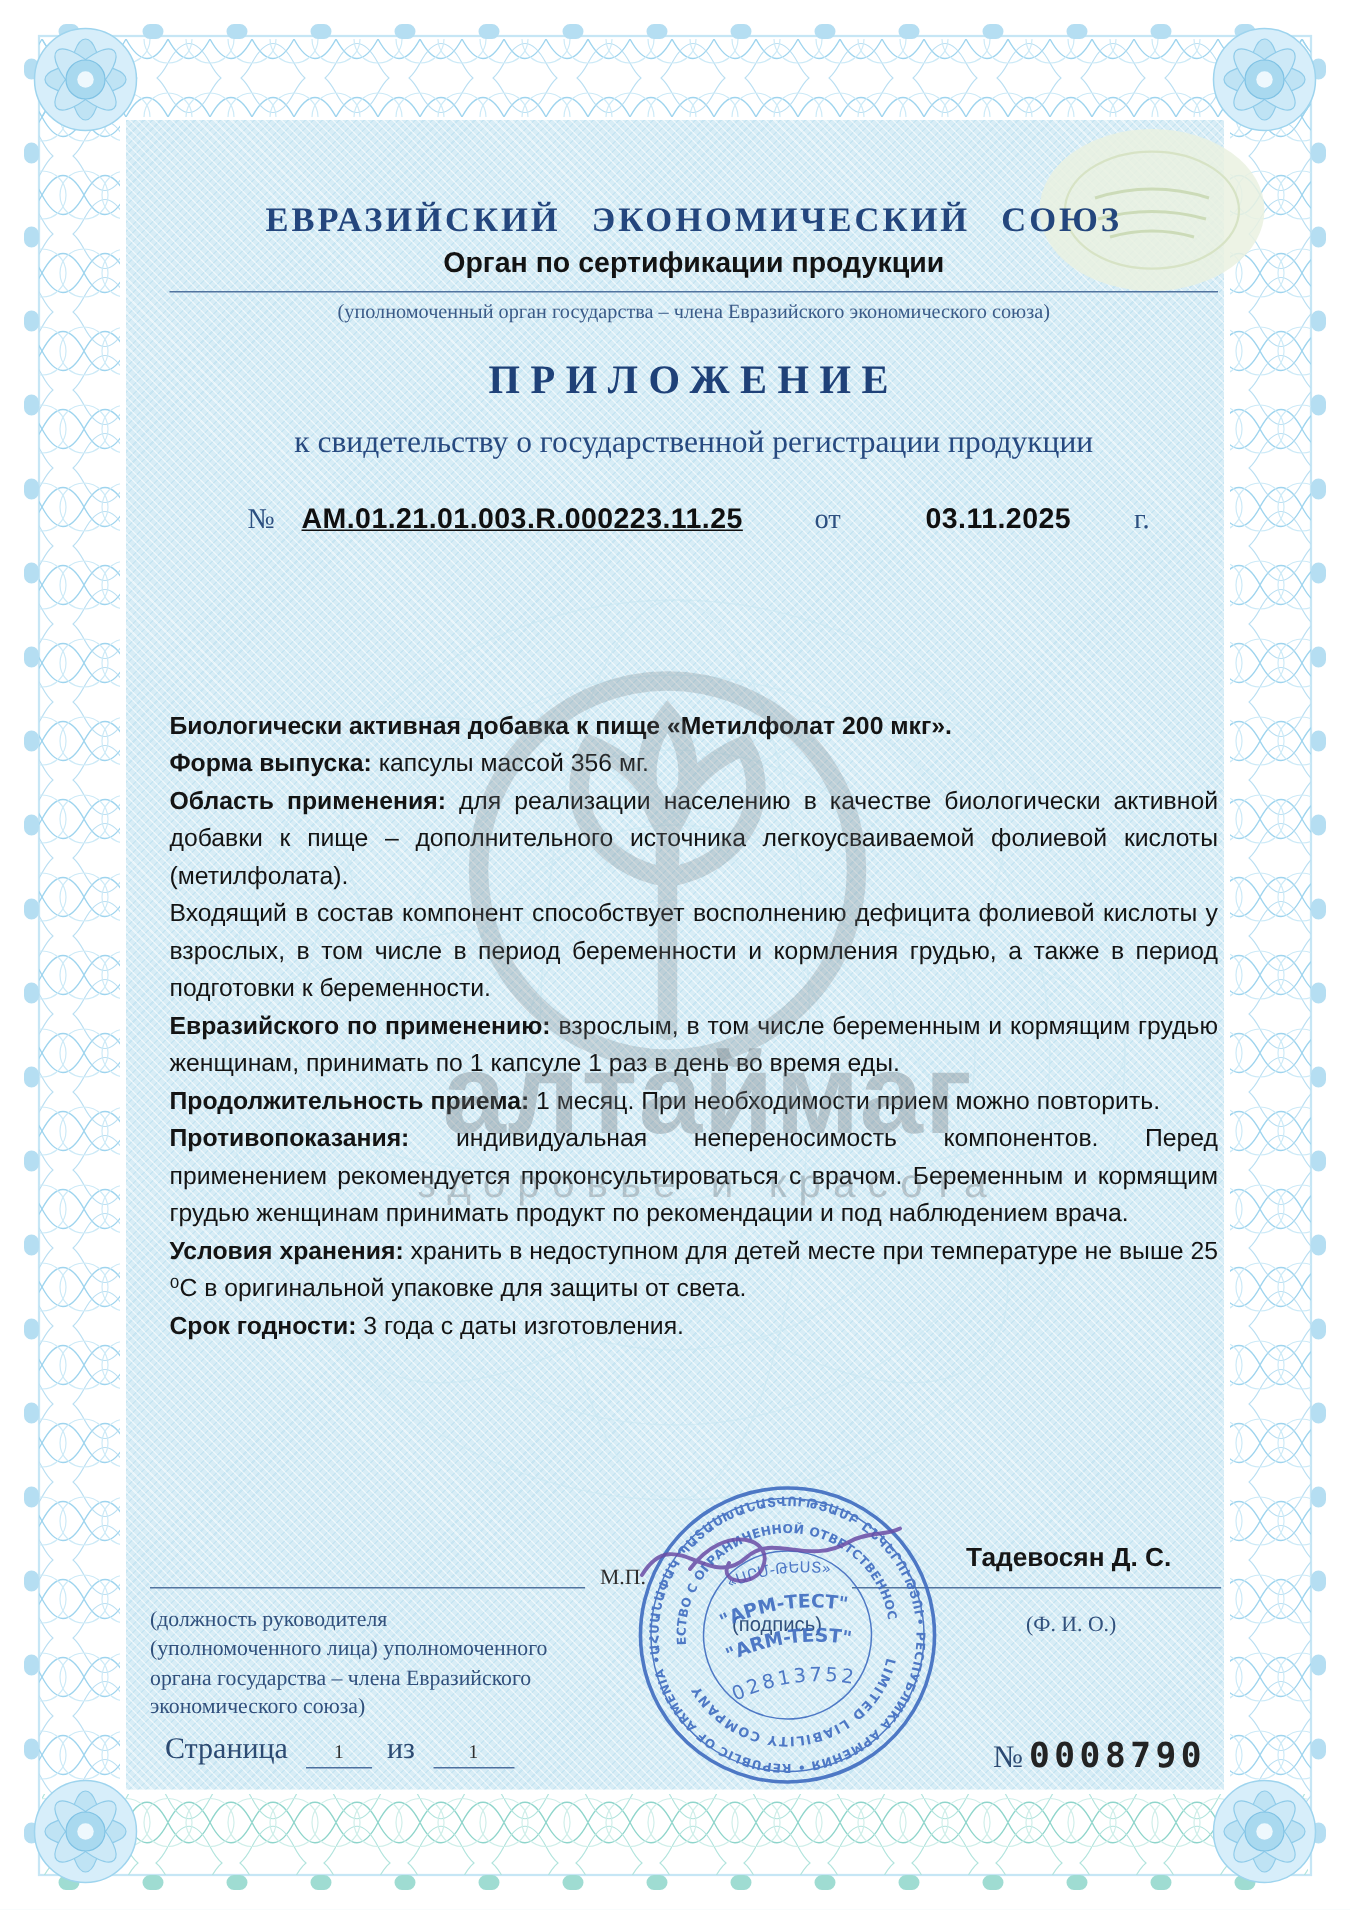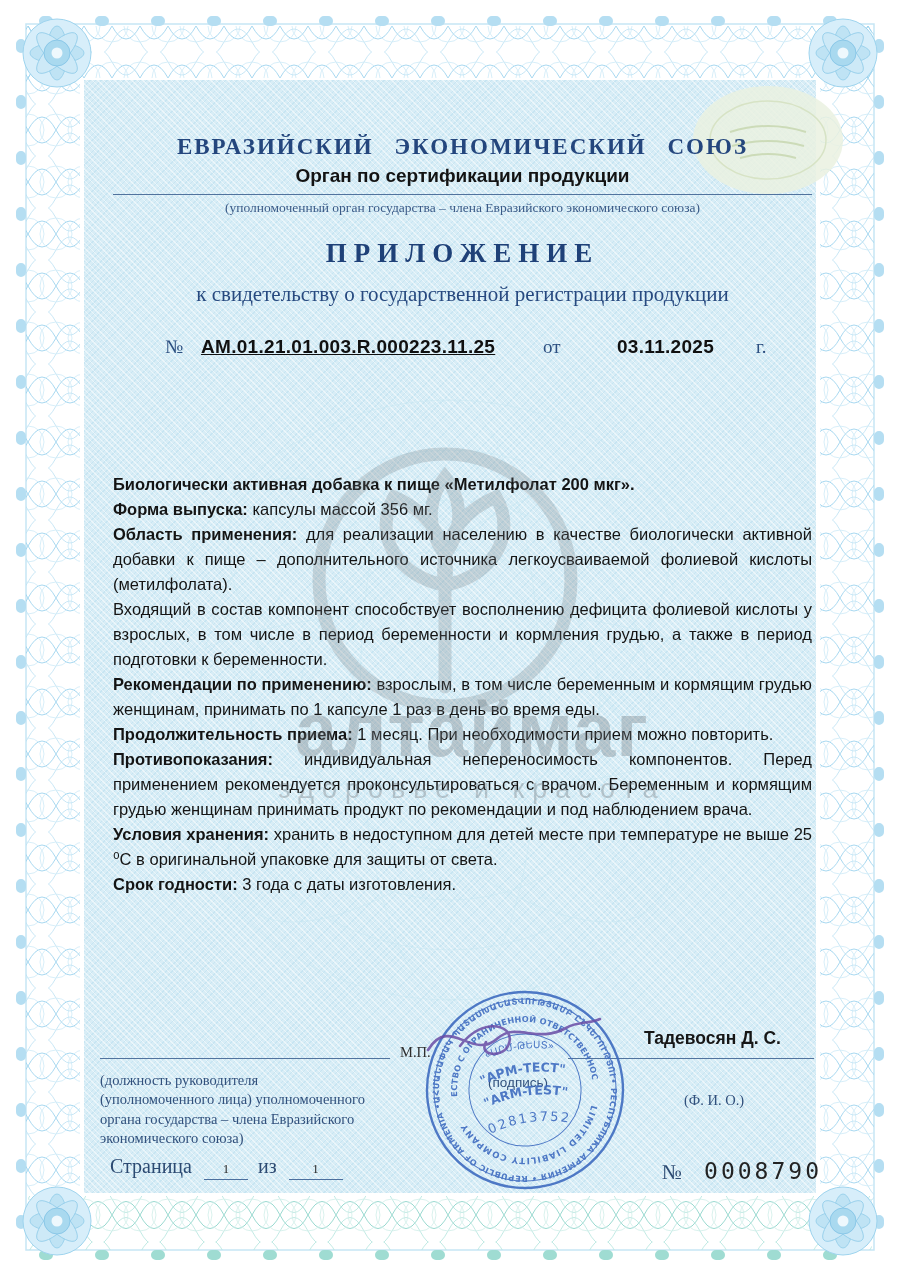--- a/index.html
+++ b/index.html
@@ -45,33 +45,33 @@
   .f-line-left{position:absolute;left:16px;top:978px;width:290px;border-top:1.6px solid #51739e;z-index:3;}
   .f-mp{position:absolute;left:316px;top:964px;font-family:"Liberation Serif","DejaVu Serif",serif;
         font-size:14.5px;color:#2e2e2e;z-index:3;}
   .f-name{position:absolute;left:560px;top:948px;font-weight:700;font-size:17.5px;z-index:3;}
   .f-line-right{position:absolute;left:484px;top:978px;width:246px;border-top:1.6px solid #51739e;z-index:3;}
   .f-caption{position:absolute;left:16px;top:991px;font-family:"Liberation Serif","DejaVu Serif",serif;
              font-size:14.5px;color:#31507c;line-height:19.4px;z-index:3;}
   .f-podpis{position:absolute;left:404px;top:995px;font-family:Liberation Sans, sans-serif;
             font-size:13.5px;color:#31507c;z-index:3;}
   .f-fio{position:absolute;left:600px;top:995px;font-family:"Liberation Serif","DejaVu Serif",serif;
-         font-size:14.5px;color:#31507c;z-index:3;margin-top:17px;}
+         font-size:14.5px;color:#31507c;z-index:3;}
   .stamp-svg{position:absolute;left:336px;top:905px;z-index:5;opacity:.9;}
   .sig-svg{position:absolute;left:336px;top:918px;z-index:6;opacity:.85;}
   .f-pagerow{position:absolute;left:26px;top:1075px;font-family:"Liberation Serif","DejaVu Serif",serif;
              font-size:20px;color:#2c4a72;z-index:3;}
   .blank{display:inline-block;border-bottom:1.6px solid #4c6f9e;text-align:center;
          font-size:13px;color:#2e2e2e;vertical-align:baseline;padding-bottom:1px;line-height:18px;}
   .blank1{width:44px;margin:0 10px 0 12px;}
   .blank2{width:54px;margin-left:12px;}
   .f-serial{position:absolute;left:578px;top:1078px;z-index:3;display:flex;align-items:baseline;}
   .serial-sign{font-family:"Liberation Serif","DejaVu Serif",serif;font-size:21px;color:#2c4a72;}
-  .serial-num{margin-left:22px;font-family:"DejaVu Sans Mono","Liberation Mono",monospace;
-              font-weight:400;font-size:23px;color:#232323;letter-spacing:3px;}
+  .serial-num{margin-left:4px;font-family:"DejaVu Sans Mono","Liberation Mono",monospace;
+              font-weight:700;font-size:23px;color:#232323;letter-spacing:3px;}
 </style>
 </head>
 <body>
 
 <div class="page">
 
   <svg class="border-svg" width="900" height="1273" viewBox="0 0 900 1273">
     <defs>
       <pattern id="gmesh" width="56" height="52" patternUnits="userSpaceOnUse">
         <g fill="none">
@@ -159,21 +159,21 @@
         <span class="ser from-label">от</span>
         <span class="bold cert-date">03.11.2025</span>
         <span class="ser year-label">г.</span>
       </div>
 
       <div class="body">
         <p><b>Биологически активная добавка к пище «Метилфолат 200 мкг».</b><span></span></p>
         <p><b>Форма выпуска:</b><span> капсулы массой 356 мг.</span></p>
         <p><b>Область применения:</b><span> для реализации населению в качестве биологически активной добавки к пище – дополнительного источника легкоусваиваемой фолиевой кислоты (метилфолата).</span></p>
         <p><b></b><span>Входящий в состав компонент способствует восполнению дефицита фолиевой кислоты у взрослых, в том числе в период беременности и кормления грудью, а также в период подготовки к беременности.</span></p>
-        <p><b>Рекомендации по применению:</b><span> взрослым, в том числе беременным и кормящим грудью женщинам, принимать по 1 капсуле 1 раз в день во время еды.</span></p>
+        <p><b>Евразийского по применению:</b><span> взрослым, в том числе беременным и кормящим грудью женщинам, принимать по 1 капсуле 1 раз в день во время еды.</span></p>
         <p><b>Продолжительность приема:</b><span> 1 месяц. При необходимости прием можно повторить.</span></p>
         <p><b>Противопоказания:</b><span> индивидуальная непереносимость компонентов. Перед применением рекомендуется проконсультироваться с врачом. Беременным и кормящим грудью женщинам принимать продукт по рекомендации и под наблюдением врача.</span></p>
         <p><b>Условия хранения:</b><span> хранить в недоступном для детей месте при температуре не выше 25 ⁰С в оригинальной упаковке для защиты от света.</span></p>
         <p><b>Срок годности:</b><span> 3 года с даты изготовления.</span></p>
       </div>
     </div>
 
     <svg class="wm-logo" width="290" height="290" viewBox="0 0 290 290">
       <g stroke="#6f777d" fill="none" stroke-width="13" stroke-linecap="round">
         <circle cx="145" cy="145" r="126"></circle>

